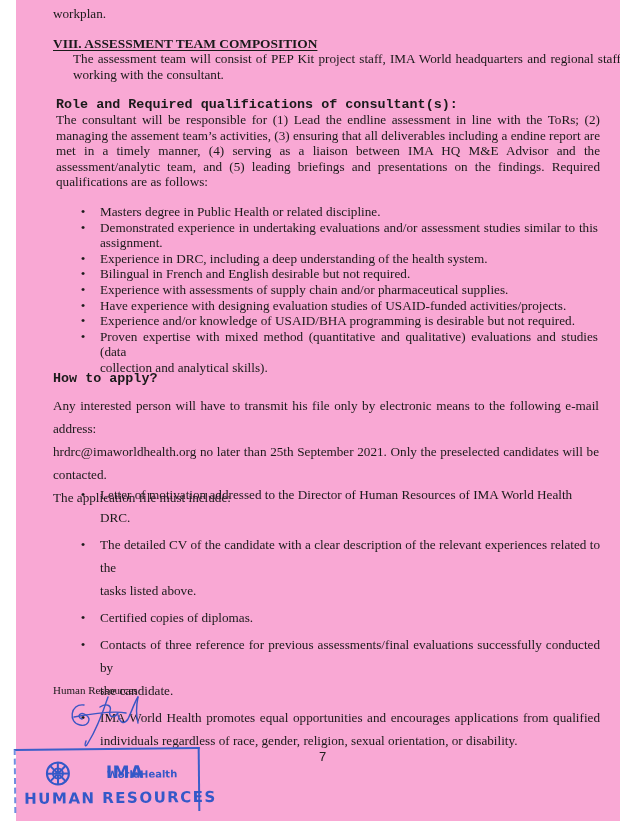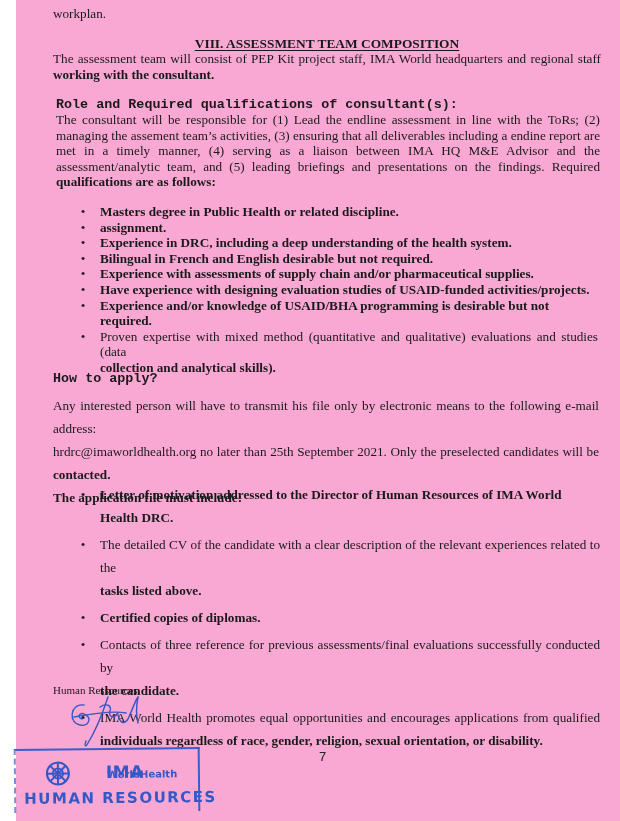--- a/index.html
+++ b/index.html
@@ -22,39 +22,38 @@
       width: 620px; height: 821px;
       background: #f9a8d4;
     }
     .blk { position: absolute; left: 37px; width: 548px; }
     .line { white-space: nowrap; }
     .heading {
       font-weight: bold;
       text-decoration: underline;
       text-underline-offset: 2px;
       font-size: 13.4px;
-      text-align: center;
     }
     .subhead {
       font-weight: bold;
       font-size: 13.4px;
       font-family: Liberation Mono, monospace;
     }
     .bullet-list { position: absolute; left: 62px; width: 520px; margin: 0; padding: 0; list-style: none; }
     .bullet-list li { position: relative; padding-left: 22px; }
     .bullet-list li .dot {
       position: absolute; left: 0; top: 0;
       width: 10px; text-align: center;
     }
     .just-line {
       display: block;
       text-align: justify;
       text-align-last: justify;
     }
-    .left-line { display: block; font-weight: bold; }
+    .left-line { display: block; }
     .page-number {
       position: absolute; left: 303px; top: 749px;
       font-family: "Liberation Sans", "DejaVu Sans", sans-serif;
       font-size: 13px; color: #222;
     }
     .signature-label {
       position: absolute; left: 37px; top: 684px;
       font-size: 11px;
     }
     .signature {
@@ -89,41 +88,42 @@
     }
   </style>
 </head>
 <body>
 
 <div class="page">
 
   <div class="blk line" style="top:6px;">workplan.</div>
 
   <div class="blk line heading" style="top:36px;">VIII. ASSESSMENT TEAM COMPOSITION</div>
-  <div class="blk" style="top:51px;">
+  <div class="blk" style="top:51px;margin-left:20px;">
     <span class="just-line">The assessment team will consist of PEP Kit project staff, IMA World headquarters and regional staff</span>
     <span class="left-line">working with the consultant.</span>
   </div>
 
   <div class="blk line subhead" style="top:97px; left:40px;">Role and Required qualifications of consultant(s):</div>
   <div class="blk" style="top:112px; left:40px; width:544px; line-height:15.6px;">
     <span class="just-line">The consultant will be responsible for (1) Lead the endline assessment in line with the ToRs; (2)</span>
     <span class="just-line">managing the assement team’s activities, (3) ensuring that all deliverables including a endine report are</span>
     <span class="just-line">met in a timely manner, (4) serving as a liaison between IMA HQ M&amp;E Advisor and the</span>
     <span class="just-line">assessment/analytic team, and (5) leading briefings and presentations on the findings. Required</span>
     <span class="left-line">qualifications are as follows:</span>
   </div>
 
   <ul class="bullet-list" style="top:204px; line-height:15.6px;">
     <li>
       <span class="dot">•</span>
       <span class="left-line">Masters degree in Public Health or related discipline.</span>
     </li>
     <li>
       <span class="dot">•</span>
+      <span class="just-line">Demonstrated experience in undertaking evaluations and/or assessment studies similar to this</span>
       <span class="left-line">assignment.</span>
     </li>
     <li>
       <span class="dot">•</span>
       <span class="left-line">Experience in DRC, including a deep understanding of the health system.</span>
     </li>
     <li>
       <span class="dot">•</span>
       <span class="left-line">Bilingual in French and English desirable but not required.</span>
     </li>

